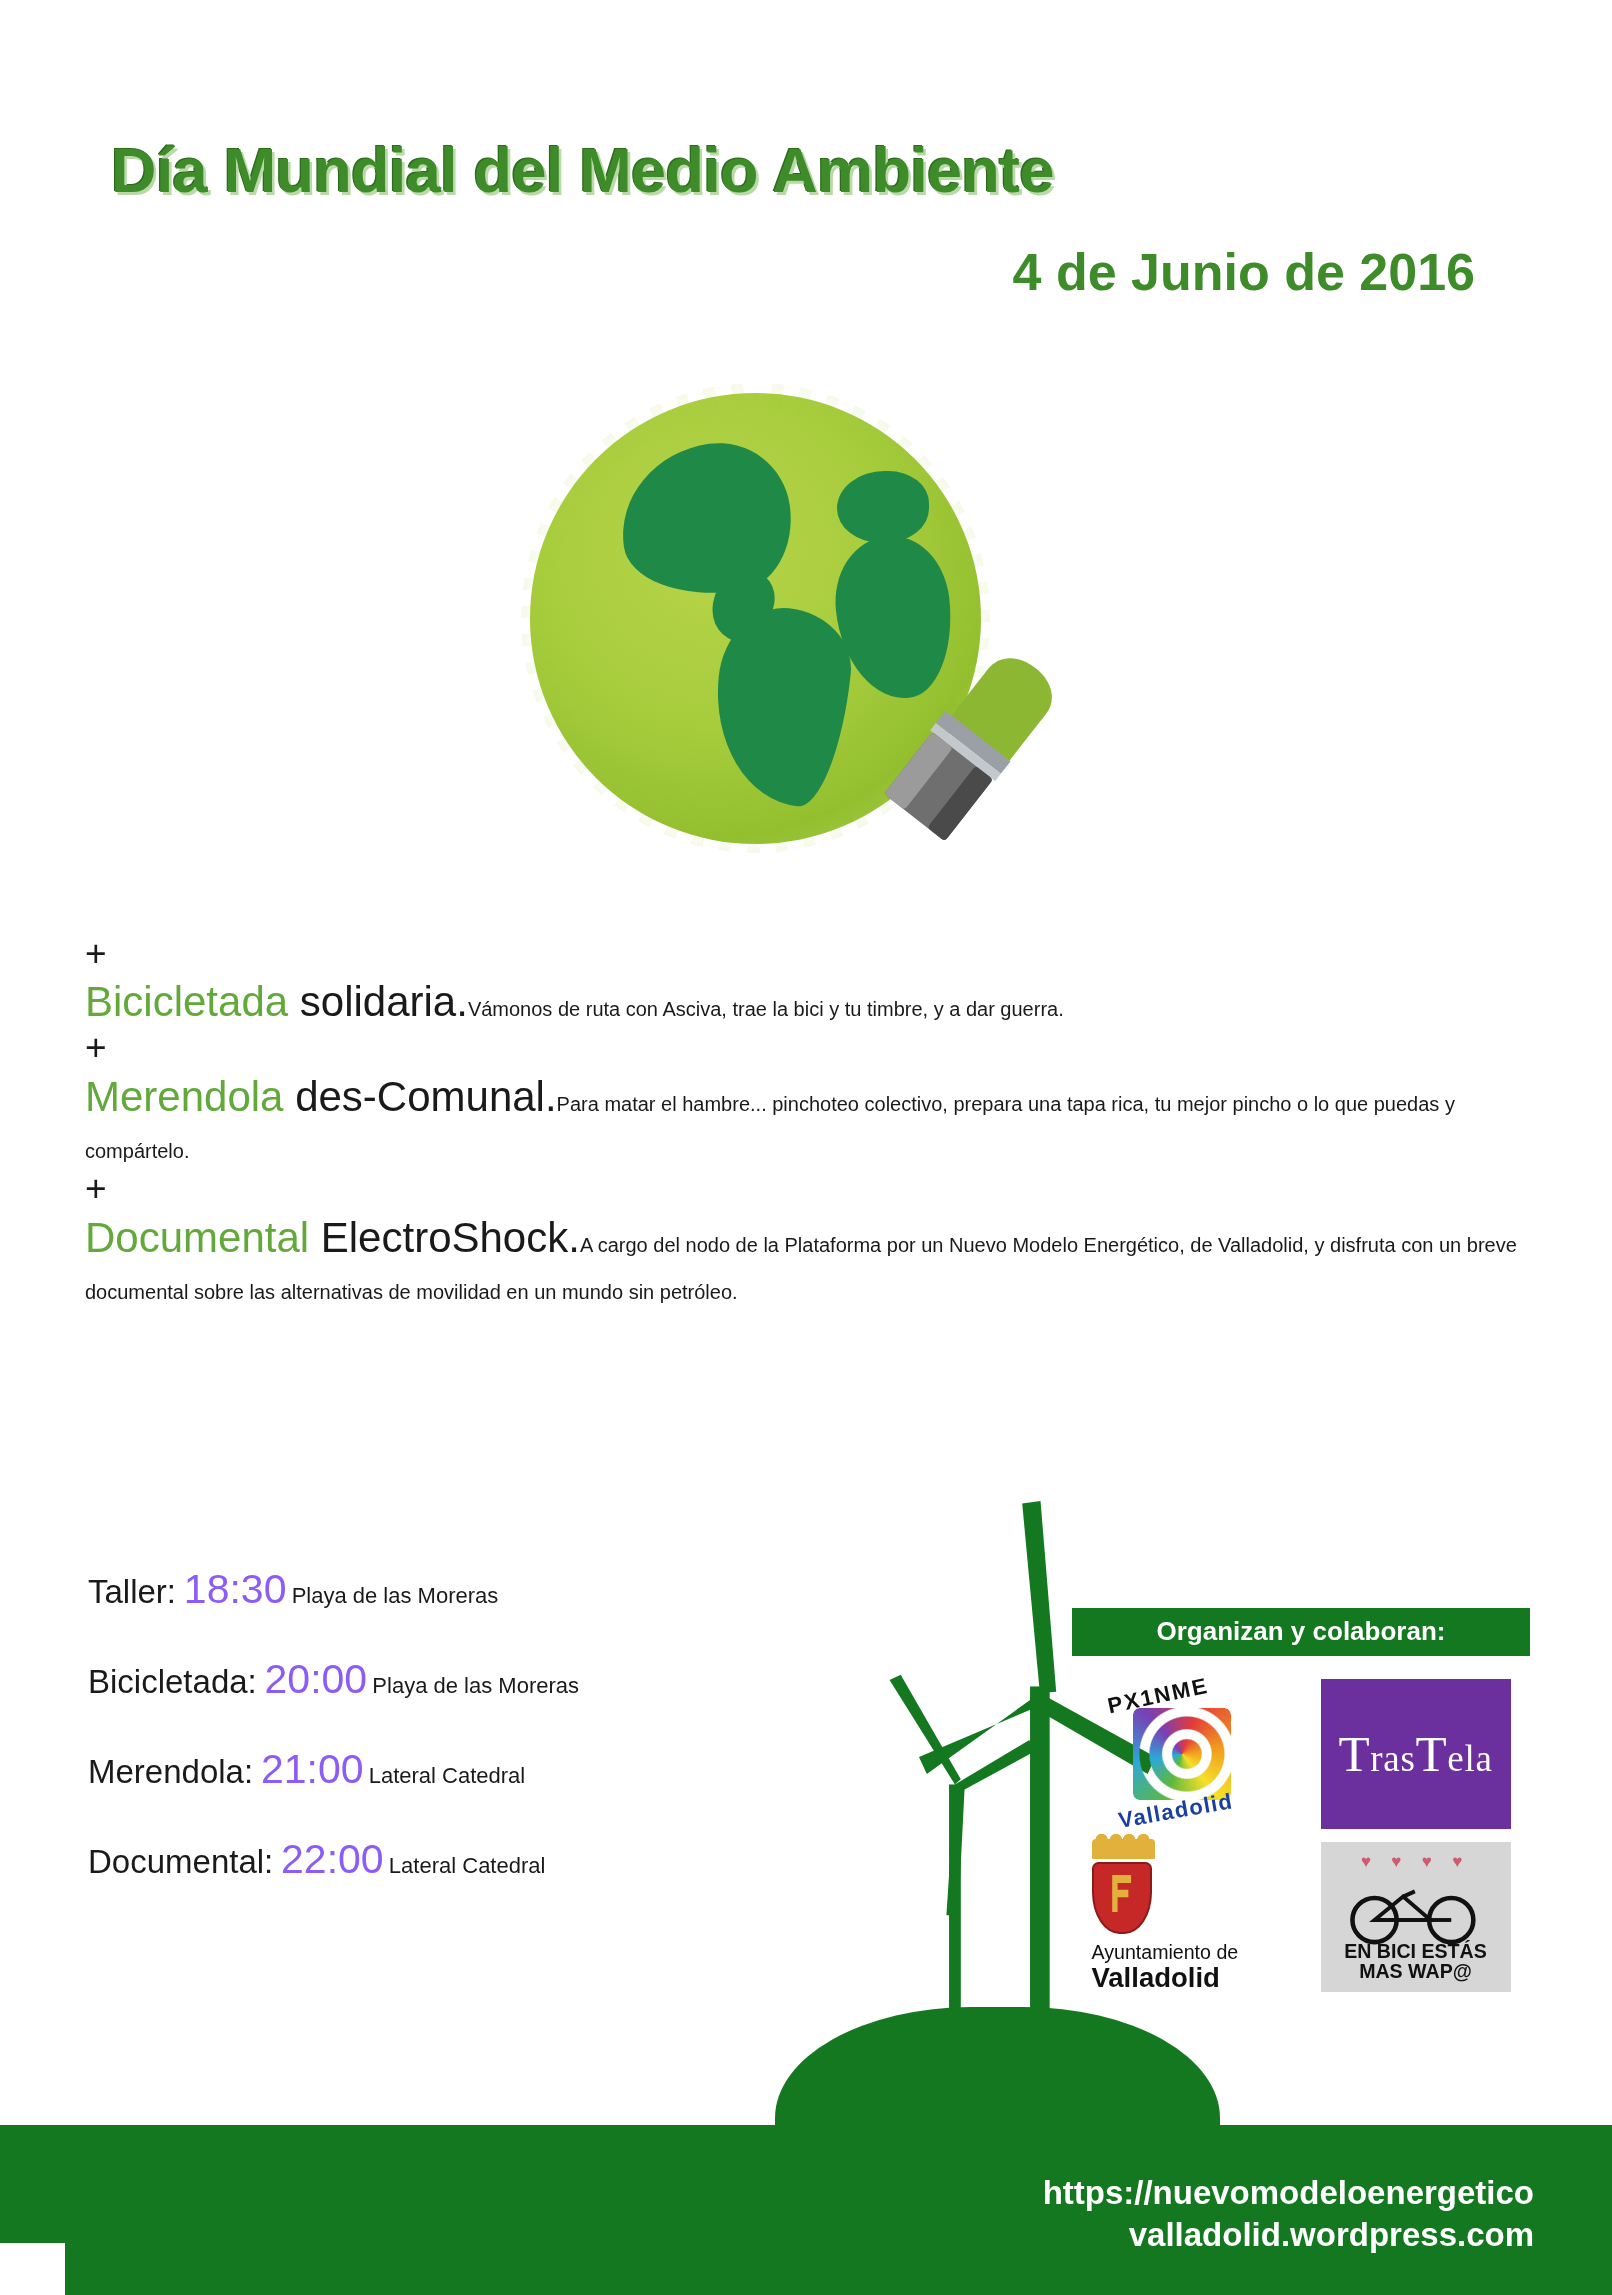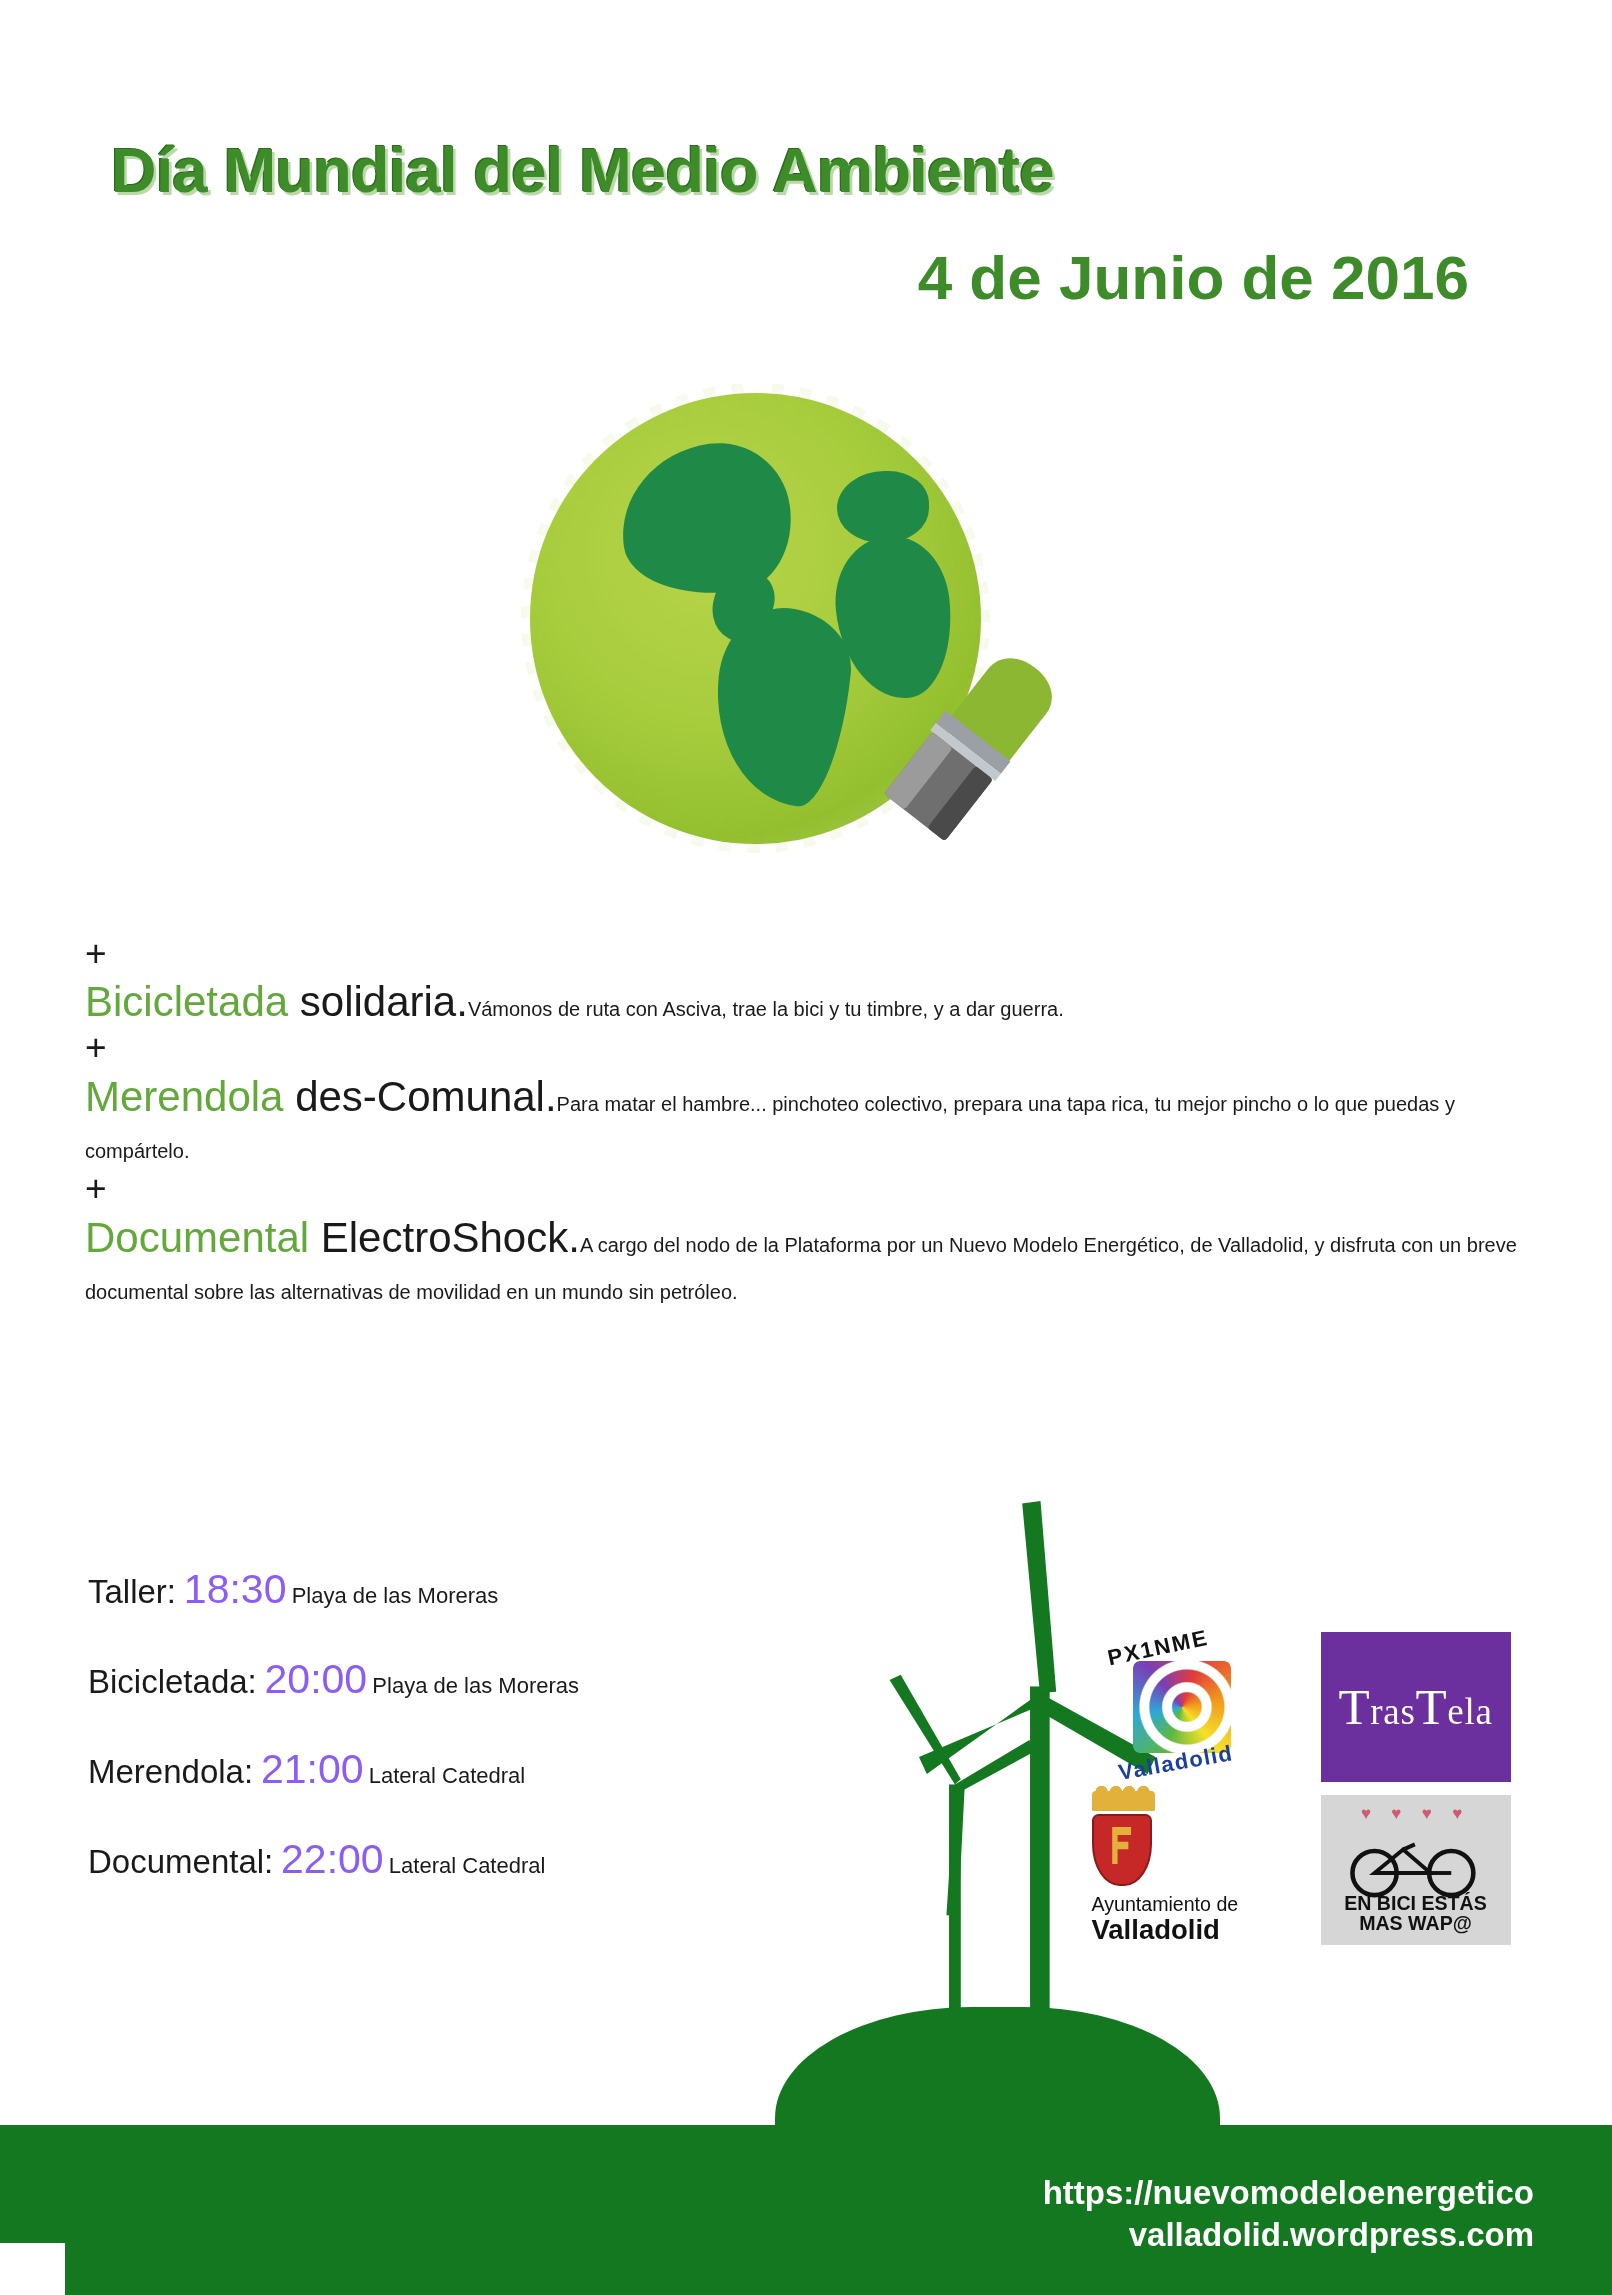--- a/index.html
+++ b/index.html
@@ -23,23 +23,23 @@
     font-size: 63px;
     font-weight: bold;
     color: #3e8b29;
     text-shadow: 2.6px 2.6px 0 #b9d9a8, -1.3px -1.3px 0 #2d6b1d;
     letter-spacing: -0.7px;
     white-space: nowrap;
     margin-top: 24px;
   }
   #poster-date {
     position: absolute;
-    right: 143px;
+    right: 137px;
     top: 242px;
-    font-size: 62px;
+    font-size: 52px;
     font-weight: bold;
     color: #3e8b29;
     white-space: nowrap;
   }
 
   
   #globe-illustration {
     position: absolute;
     left: 497px;
     top: 373px;
@@ -431,20 +431,21 @@
     <path d="M411 300 L238 424 L226 398 L400 324 Z"></path>
   </g>
 </svg>
 
 <div id="ground-hill"></div>
 <div id="ground-band">
   <div id="white-notch"></div>
 </div>
 
 <div id="sponsors">
+  <div id="sponsors-title">Organizan y colaboran:</div>
   <div class="logo-grid">
 
     <div class="logo-box">
       <div class="px1nme">
         <div class="arc-top">PX1NME</div>
         <div class="spiral"></div>
         <div class="arc-bot">Valladolid</div>
       </div>
     </div>
 

